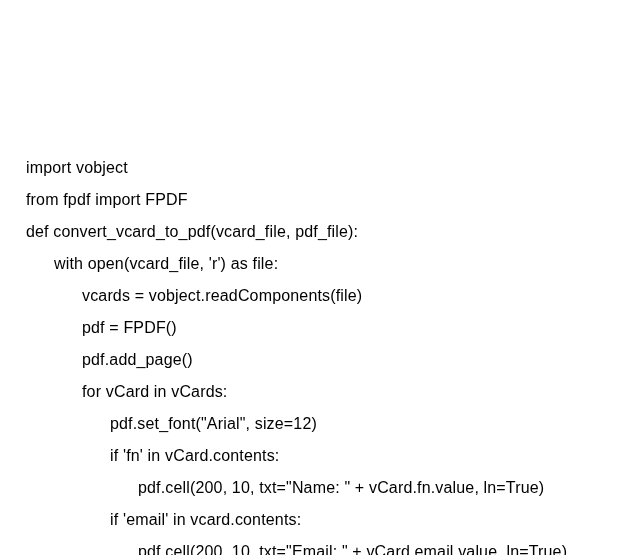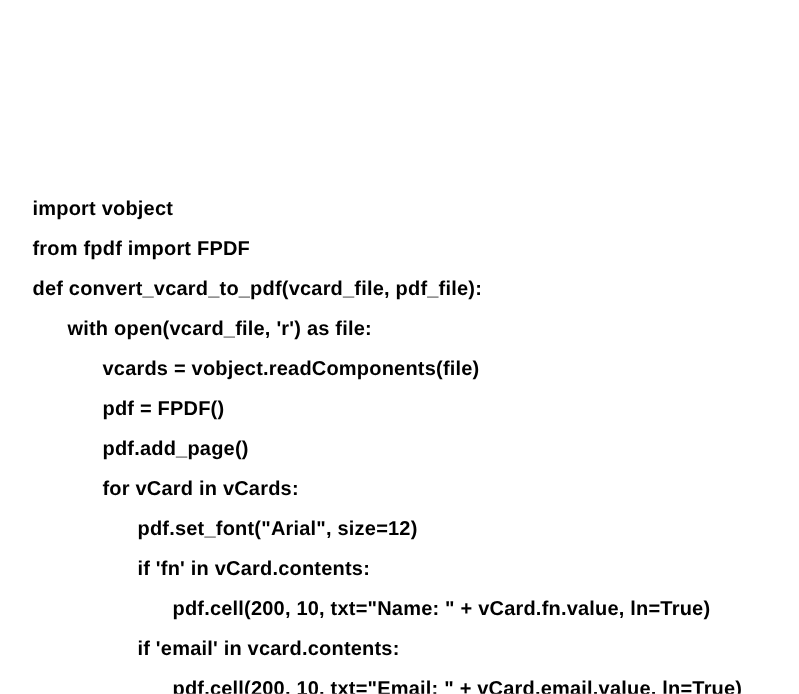--- a/index.html
+++ b/index.html
@@ -13,21 +13,21 @@
       font-size: 16px;
       line-height: 2.0;
       color: #000000;
       padding: 24px 26px;
       width: 639px;
       height: 555px;
       white-space: pre;
     }
     .code-line {
       display: block;
-      font-weight: 700;
+      font-weight: 400;
       letter-spacing: 0.01em;
     }
     .indent-1 { padding-left: 28px; }
     .indent-2 { padding-left: 56px; }
     .indent-3 { padding-left: 84px; }
     .indent-4 { padding-left: 112px; }
   </style>
 </head>
 <body>
 

